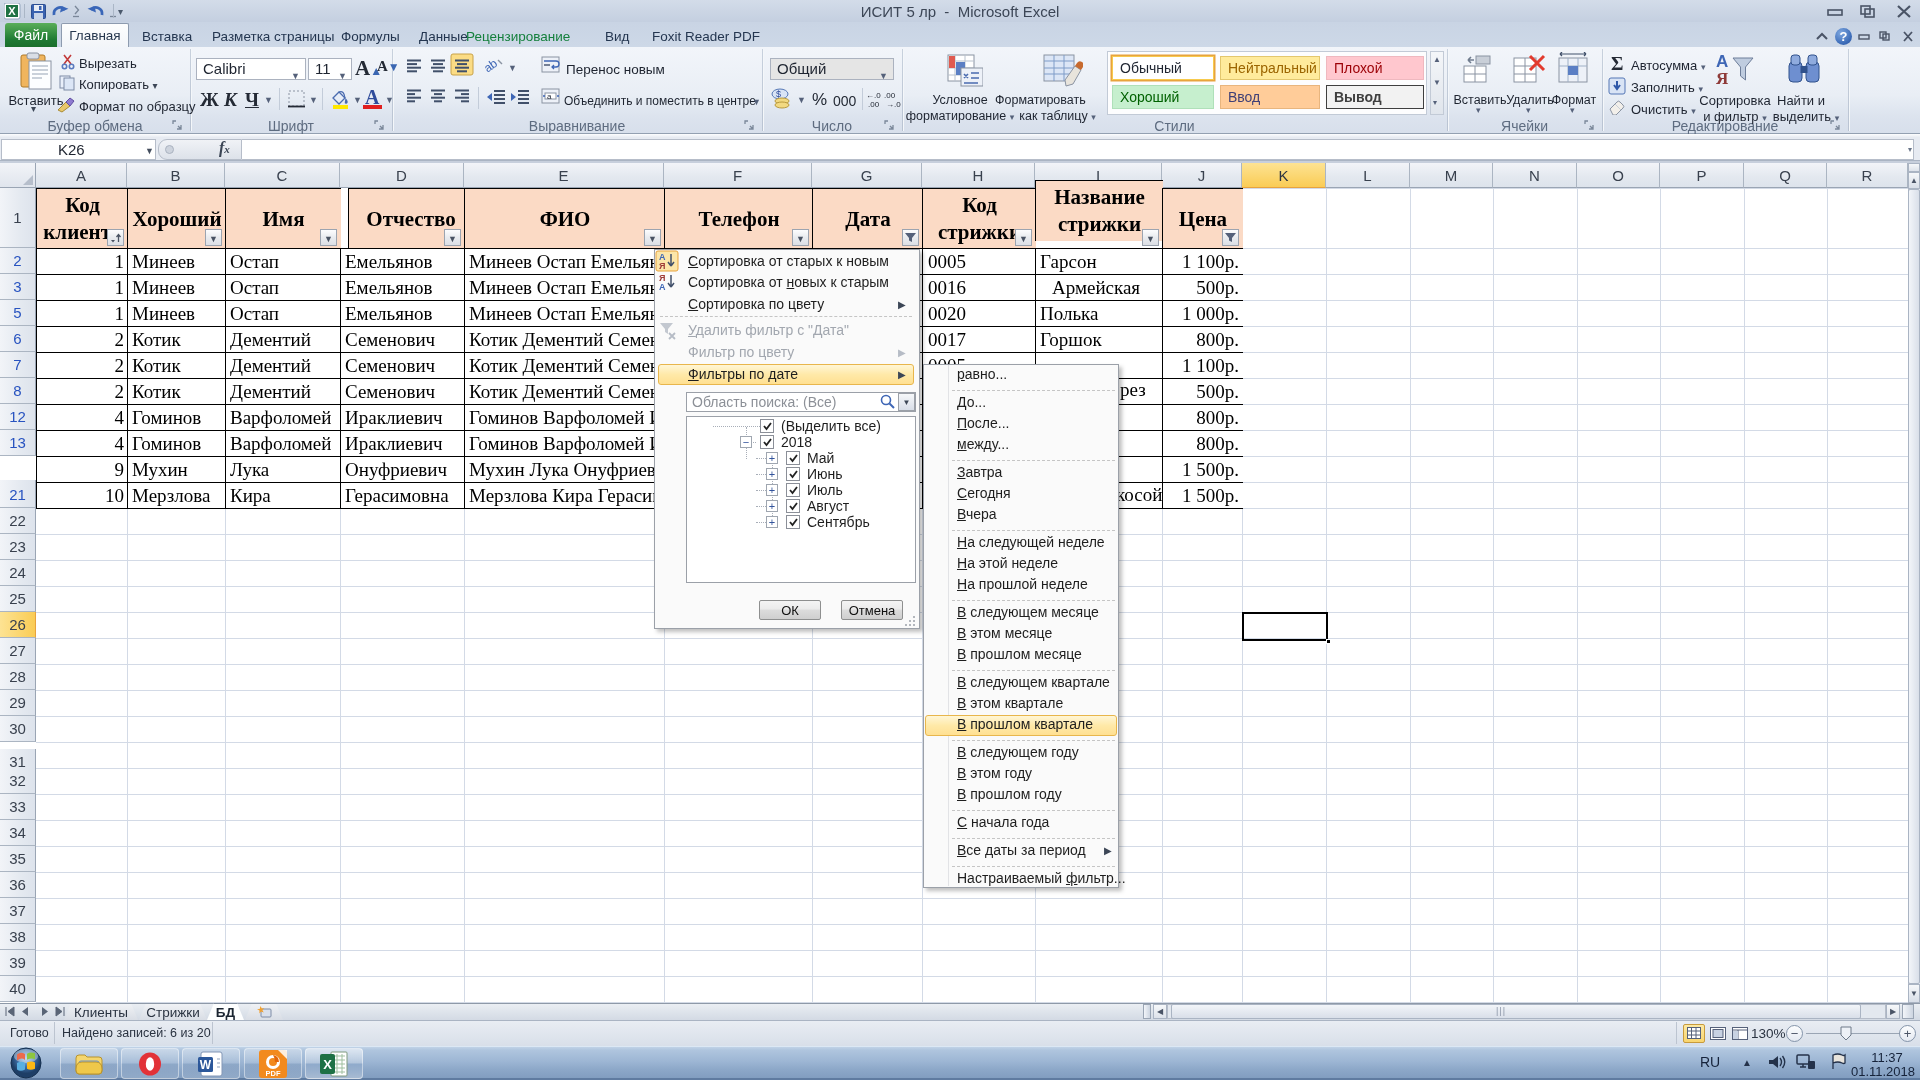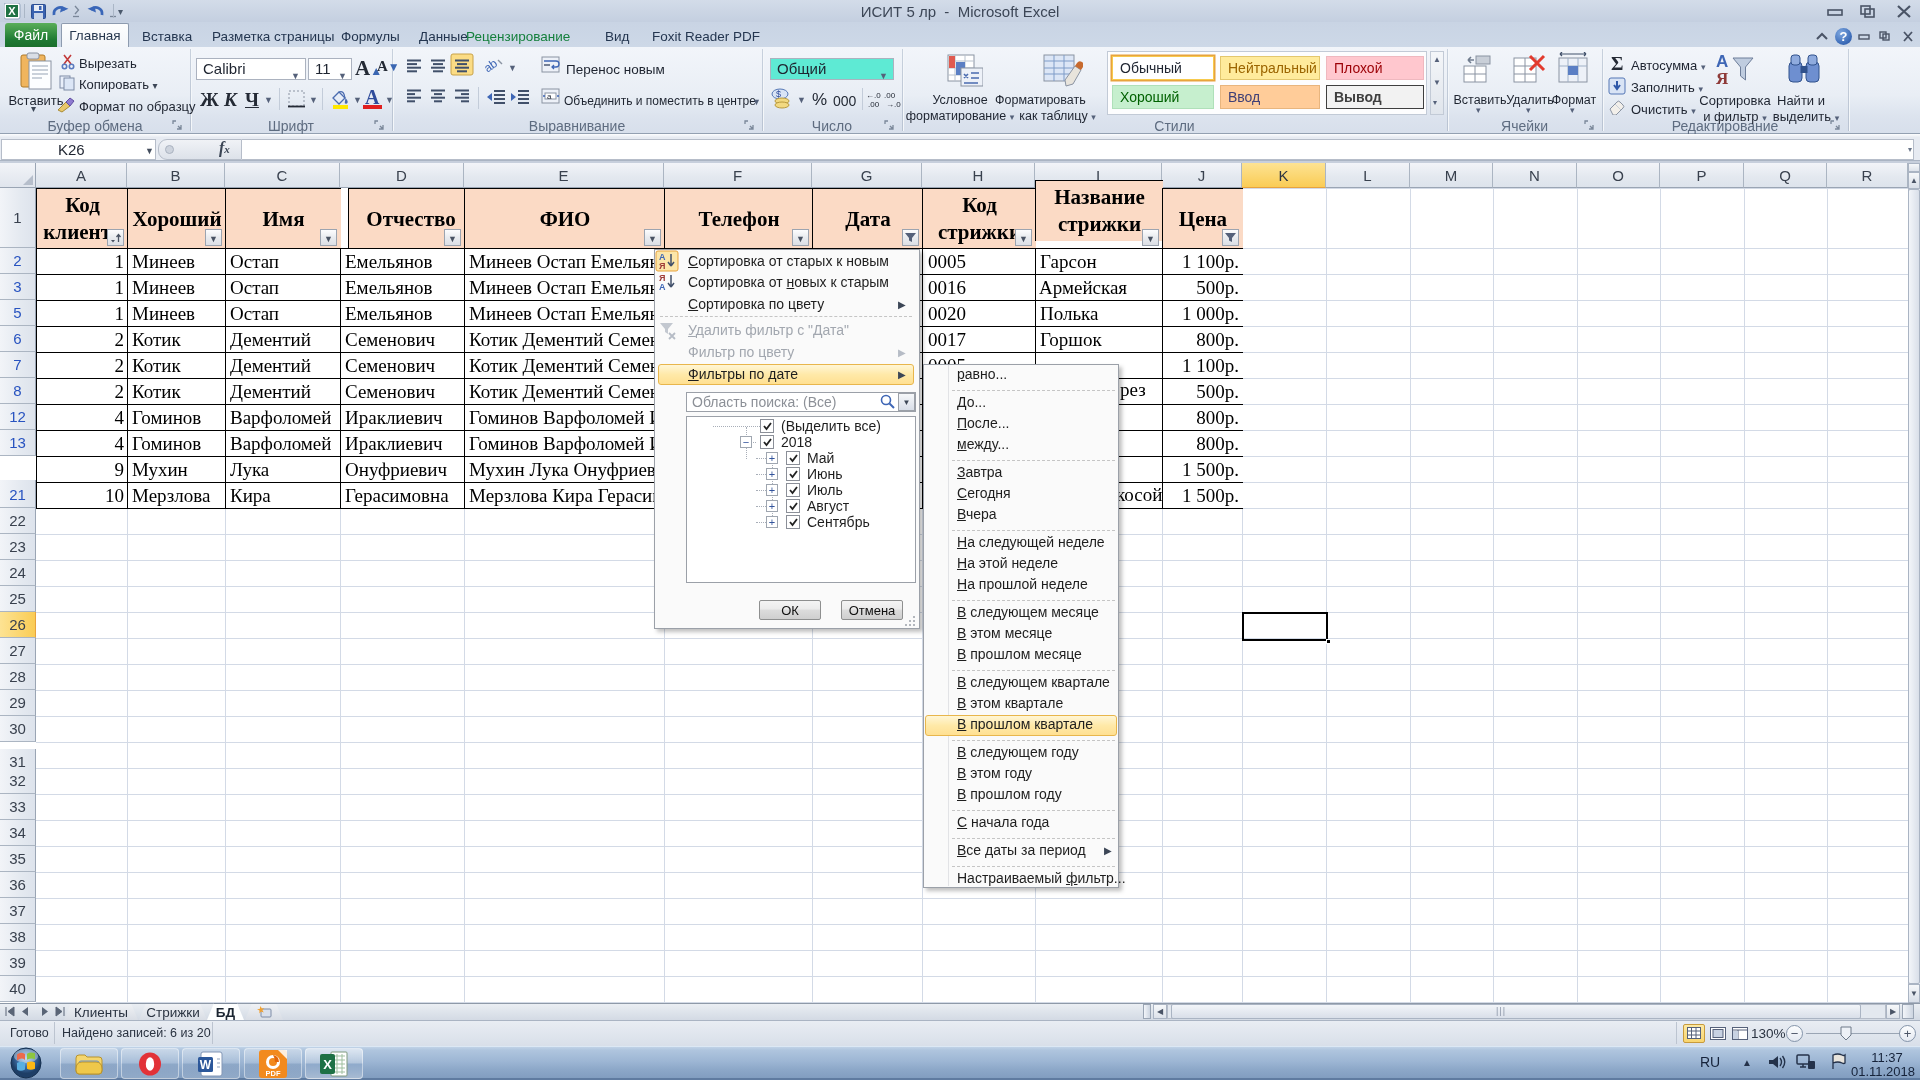--- a/index.html
+++ b/index.html
@@ -235,21 +235,21 @@
 <div class="a" style="left:566px;top:62px;color:#1E2430;font-size:13.5px">Перенос новым</div>
 <svg class="a" style="left:541px;top:87px" width="20" height="18" viewBox="0 0 20 18">
 <rect x="1" y="2" width="17" height="14" fill="#EDF1F8" stroke="#8A93A2"></rect>
 <rect x="4" y="6" width="11" height="6" fill="#fff" stroke="#8A93A2"></rect>
 <text x="6" y="12" font-size="8" fill="#1E2430" font-family="Liberation Sans">a</text>
 <path d="M2 9 l2 0 M16 9 l2 0" stroke="#3E66B5" stroke-width="1.5"></path>
   </svg>
 <div class="a" style="left:564px;top:94px;color:#1E2430;font-size:12px">Объединить и поместить в центре</div>
 <div class="a" style="left:795px;top:98px;font-size:9px;color:#55617A"></div>
 <div class="a" style="left:752px;top:97px;font-size:9px;color:#55617A">▼</div>
-<div class="a" style="left:770px;top:58px;width:124px;height:22px;background:#5eead4;border:1px solid #ABB2BF;
+<div class="a" style="left:770px;top:58px;width:124px;height:22px;background:#e5e5e5;border:1px solid #ABB2BF;
 color:#1E2430;font-size:15px;line-height:20px;padding-left:6px">Общий<span style="position:absolute;right:5px;top:7px;font-size:9px;color:#55617A">▼</span></div>
 <svg class="a" style="left:770px;top:88px" width="24" height="22" viewBox="0 0 24 22">
 <ellipse cx="10" cy="6" rx="8" ry="5" fill="#D9E4F5" stroke="#5577B5"></ellipse>
 <text x="6" y="9" font-size="9" fill="#2F4C9B" font-family="Liberation Sans">$</text>
 <ellipse cx="12" cy="13" rx="7" ry="3" fill="#F2D981" stroke="#B99A3D"></ellipse>
 <ellipse cx="12" cy="17" rx="7" ry="3" fill="#F2D981" stroke="#B99A3D"></ellipse>
   </svg>
 <div class="a" style="left:797px;top:95px;font-size:9px;color:#55617A">▼</div>
 <div class="a" style="left:812px;top:90px;font-size:17px;color:#242A35">%</div>
 <div class="a" style="left:833px;top:93px;font-size:14px;color:#242A35">000</div>
@@ -530,21 +530,21 @@
 <div class="dcell" style="left:1035px;top:248px;width:128px;height:27px;padding-left:4px">Гарсон</div>
 <div class="dcell" style="left:1162px;top:248px;width:81px;height:27px;text-align:right;padding-right:4px">1 100р.</div>
 <div class="dcell" style="left:36px;top:274px;width:92px;height:27px;text-align:right;padding-right:4px">1</div>
 <div class="dcell" style="left:127px;top:274px;width:99px;height:27px;padding-left:4px">Минеев</div>
 <div class="dcell" style="left:225px;top:274px;width:116px;height:27px;padding-left:4px">Остап</div>
 <div class="dcell" style="left:340px;top:274px;width:125px;height:27px;padding-left:4px">Емельянов</div>
 <div class="dcell" style="left:464px;top:274px;width:201px;height:27px;padding-left:4px">Минеев Остап Емельянович</div>
 <div class="dcell" style="left:664px;top:274px;width:149px;height:27px;padding-left:4px"></div>
 <div class="dcell" style="left:812px;top:274px;width:111px;height:27px;padding-left:4px"></div>
 <div class="dcell" style="left:922px;top:274px;width:114px;height:27px;padding-left:5px">0016</div>
-<div class="dcell" style="left:1035px;top:274px;width:132px;height:27px;padding-left:3px">Армейская</div>
+<div class="dcell" style="left:1035px;top:274px;width:132px;height:27px;padding-left:16px">Армейская</div>
 <div class="dcell" style="left:1162px;top:274px;width:81px;height:27px;text-align:right;padding-right:4px">500р.</div>
 <div class="dcell" style="left:36px;top:300px;width:92px;height:27px;text-align:right;padding-right:4px">1</div>
 <div class="dcell" style="left:127px;top:300px;width:99px;height:27px;padding-left:4px">Минеев</div>
 <div class="dcell" style="left:225px;top:300px;width:116px;height:27px;padding-left:4px">Остап</div>
 <div class="dcell" style="left:340px;top:300px;width:125px;height:27px;padding-left:4px">Емельянов</div>
 <div class="dcell" style="left:464px;top:300px;width:201px;height:27px;padding-left:4px">Минеев Остап Емельянович</div>
 <div class="dcell" style="left:664px;top:300px;width:149px;height:27px;padding-left:4px"></div>
 <div class="dcell" style="left:812px;top:300px;width:111px;height:27px;padding-left:4px"></div>
 <div class="dcell" style="left:922px;top:300px;width:114px;height:27px;padding-left:5px">0020</div>
 <div class="dcell" style="left:1035px;top:300px;width:128px;height:27px;padding-left:4px">Полька</div>

